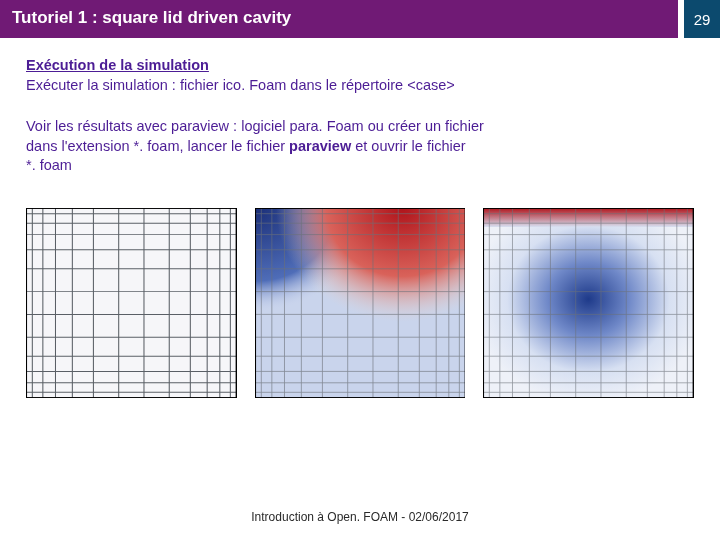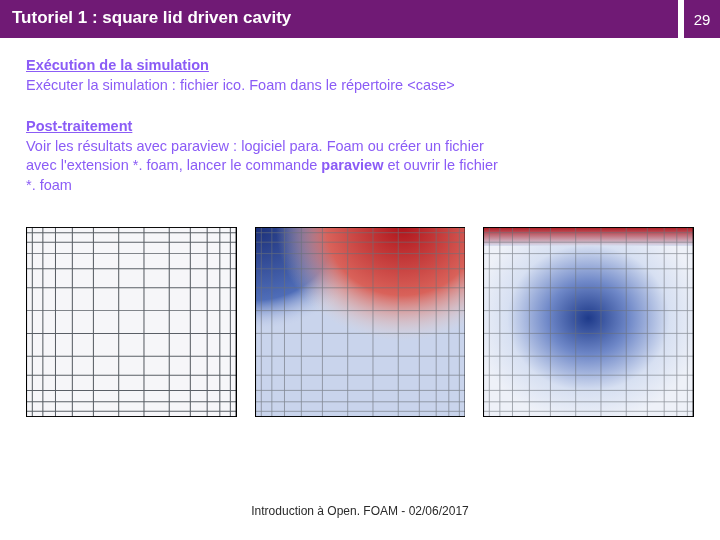--- a/index.html
+++ b/index.html
@@ -22,30 +22,30 @@
     font-weight: 700;
     font-size: 17px;
     padding: 8px 12px;
   }
   .titlebar .gap {
     width: 6px;
     background: #ffffff;
   }
   .titlebar .pagebox {
     width: 36px;
-    background: #701a75;
+    background: #0c4a6e;
     color: #ffffff;
     font-size: 15px;
     display: flex;
     align-items: center;
     justify-content: center;
   }
   .content {
     padding: 18px 16px 0 26px;
-    color: #8b5cf6;
+    color: #4c1d95;
     font-size: 14.5px;
     line-height: 1.35;
   }
   .section-head {
     font-weight: 700;
     text-decoration: underline;
   }
   .block { margin-bottom: 22px; }
   .mono { font-family: Liberation Sans, sans-serif; }
   .figs {
@@ -55,21 +55,21 @@
     gap: 18px;
   }
   .fig {
     flex: 1;
     height: 190px;
     position: relative;
   }
   .fig svg { width: 100%; height: 100%; display: block; }
   .footer {
     position: absolute;
-    bottom: 22px;
+    bottom: 16px;
     width: 100%;
     text-align: center;
     font-size: 12px;
     color: #2a2a2a;
   }
 </style>
 </head>
 <body>
 
 <div class="titlebar">
@@ -81,24 +81,23 @@
 <div class="content">
 
   <div class="block">
     <div class="section-head">Exécution de la simulation</div>
     <div>
       <span>Exécuter la simulation : fichier </span><span class="mono">ico. Foam</span><span> dans le répertoire </span><span class="mono">&lt;case&gt;</span>
     </div>
   </div>
 
   <div class="block">
-    <div class="section-head">Post-traitement</div>
     <div>
       <span>Voir les résultats avec paraview : logiciel </span><span class="mono">para. Foam</span><span>  ou créer un fichier</span><br>
-      <span>avec l'extension </span><span class="mono">*. foam</span><span>, lancer le commande </span><b>paraview</b><span> et ouvrir le fichier</span><br>
+      <span>dans l'extension </span><span class="mono">*. foam</span><span>, lancer le fichier </span><b>paraview</b><span> et ouvrir le fichier</span><br>
       <span class="mono">*. foam</span>
     </div>
   </div>
 
 </div>
 
 <div class="figs">
 
   <div class="fig">
     <svg viewBox="0 0 100 100" preserveAspectRatio="none">

